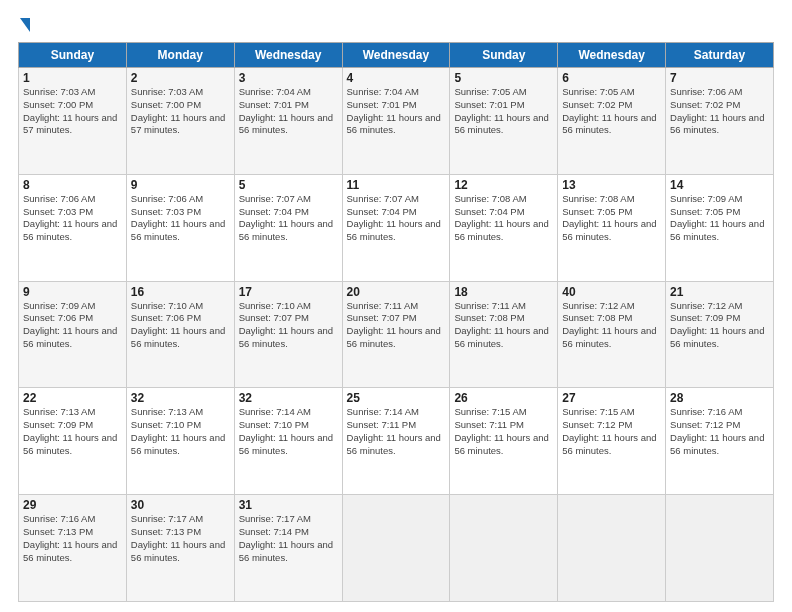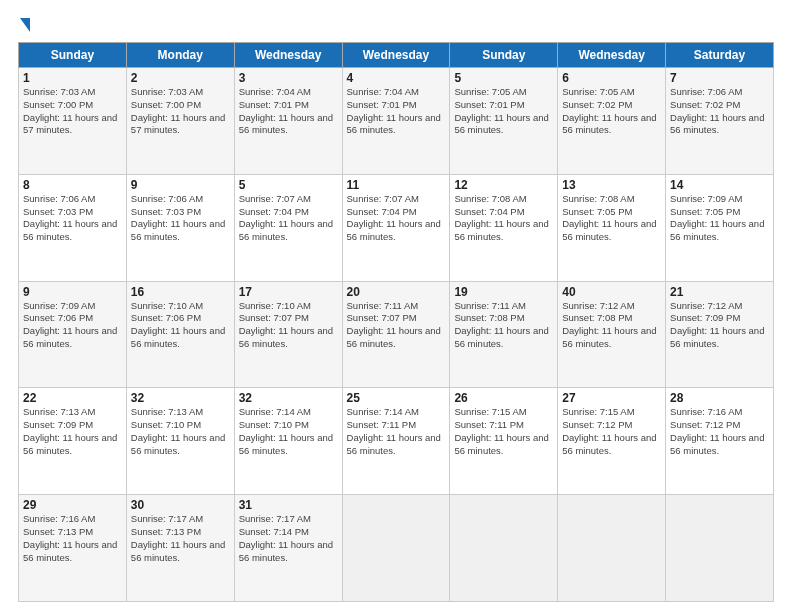--- a/index.html
+++ b/index.html
@@ -284,21 +284,21 @@
       </td>
           <td>
         <span class="day-num">20</span>
         <div class="day-info">
           <span>Sunrise: 7:11 AM</span><br>
           <span>Sunset: 7:07 PM</span><br>
           <span>Daylight: 11 hours and 56 minutes.</span>
         </div>
       </td>
           <td>
-        <span class="day-num">19</span>
+        <span class="day-num">18</span>
         <div class="day-info">
           <span>Sunrise: 7:11 AM</span><br>
           <span>Sunset: 7:08 PM</span><br>
           <span>Daylight: 11 hours and 56 minutes.</span>
         </div>
       </td>
           <td>
         <span class="day-num">40</span>
         <div class="day-info">
           <span>Sunrise: 7:12 AM</span><br>

